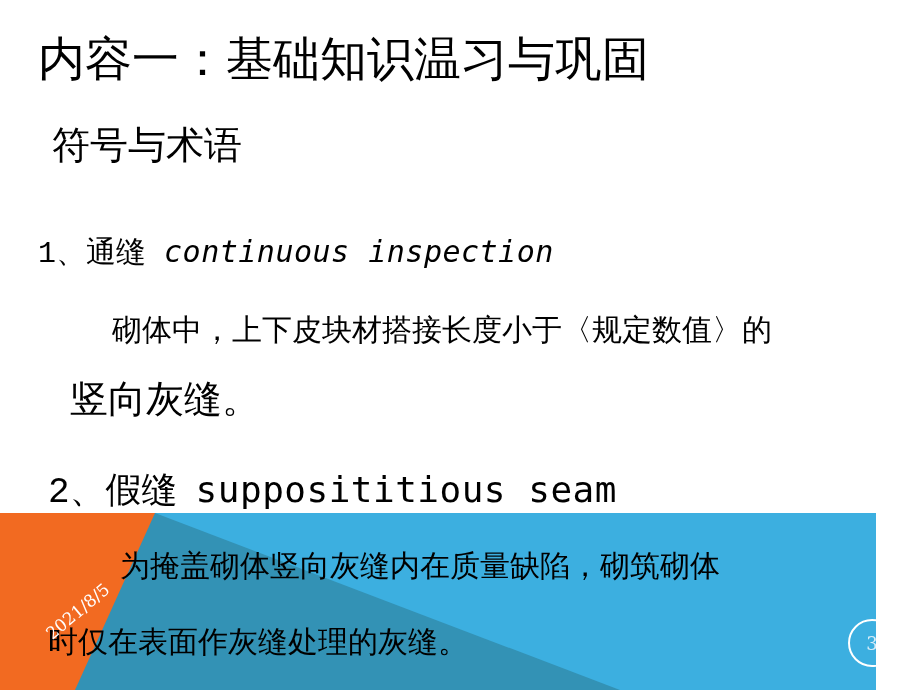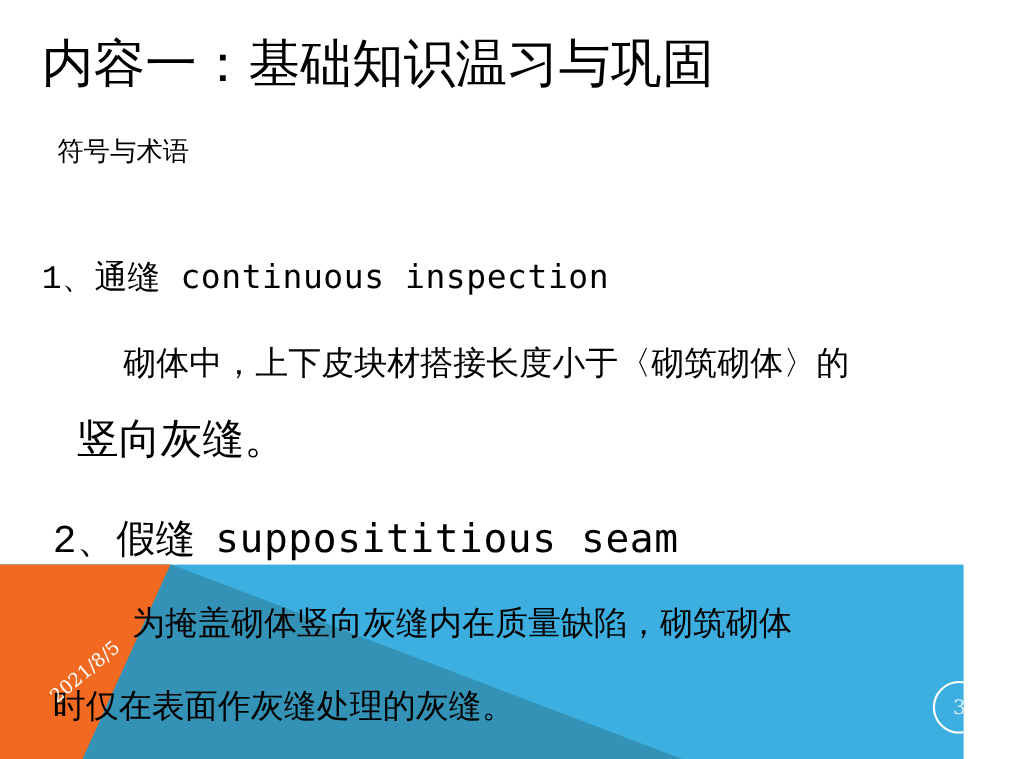--- a/index.html
+++ b/index.html
@@ -26,21 +26,21 @@
     line-height: 1.15;
     color: #000000;
     white-space: nowrap;
     letter-spacing: 0px;
     font-family: "DejaVu Serif", "Liberation Serif", serif;
   }
   #subtitle {
     position: absolute;
     left: 52px;
     top: 124px;
-    font-size: 24px;
+    font-size: 38px;
     line-height: 1.15;
     color: #000000;
     white-space: nowrap;
     font-family: "DejaVu Serif", "Liberation Serif", serif;
   }
 
   
   .body-line {
     position: absolute;
     color: #000000;
@@ -109,25 +109,25 @@
 </head>
 <body>
 
 <div id="slide">
 
   <div id="title">内容一：基础知识温习与巩固</div>
 
   <div id="subtitle">符号与术语</div>
 
   <div class="body-line" id="line1">
-    <span class="cn">1、通缝</span><span class="en" style="margin-left:18px;">continuous  inspection</span>
+    <span class="cn">1、通缝</span><span class="en" style="margin-left:18px;font-style:italic;">continuous  inspection</span>
   </div>
 
   <div class="body-line" id="line2">
-    <span class="cn">砌体中，上下皮块材搭接长度小于〈砌筑砌体〉的</span>
+    <span class="cn">砌体中，上下皮块材搭接长度小于〈规定数值〉的</span>
   </div>
 
   <div class="body-line" id="line3">
     <span class="cn">竖向灰缝。</span>
   </div>
 
   <div class="body-line" id="line4">
     <span class="cn">2、假缝</span><span class="en" style="margin-left:18px;">supposititious  seam</span>
   </div>
 

